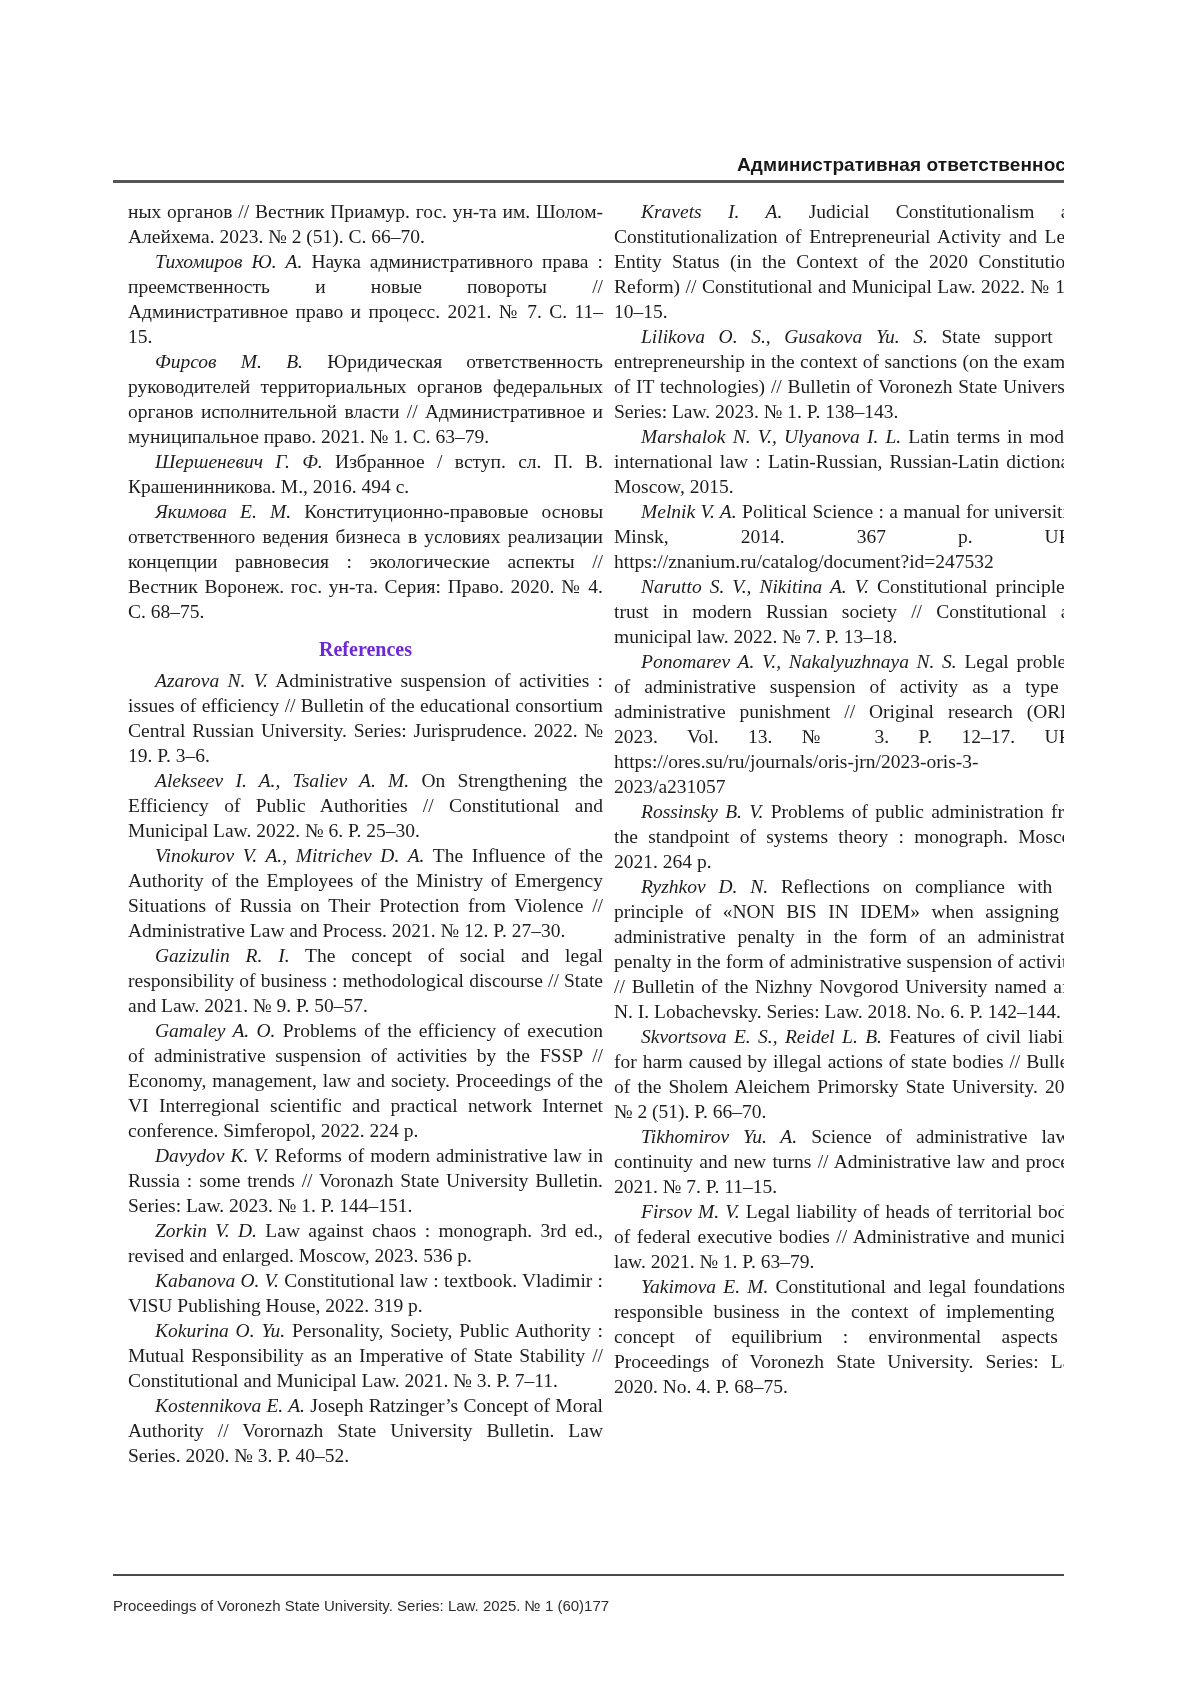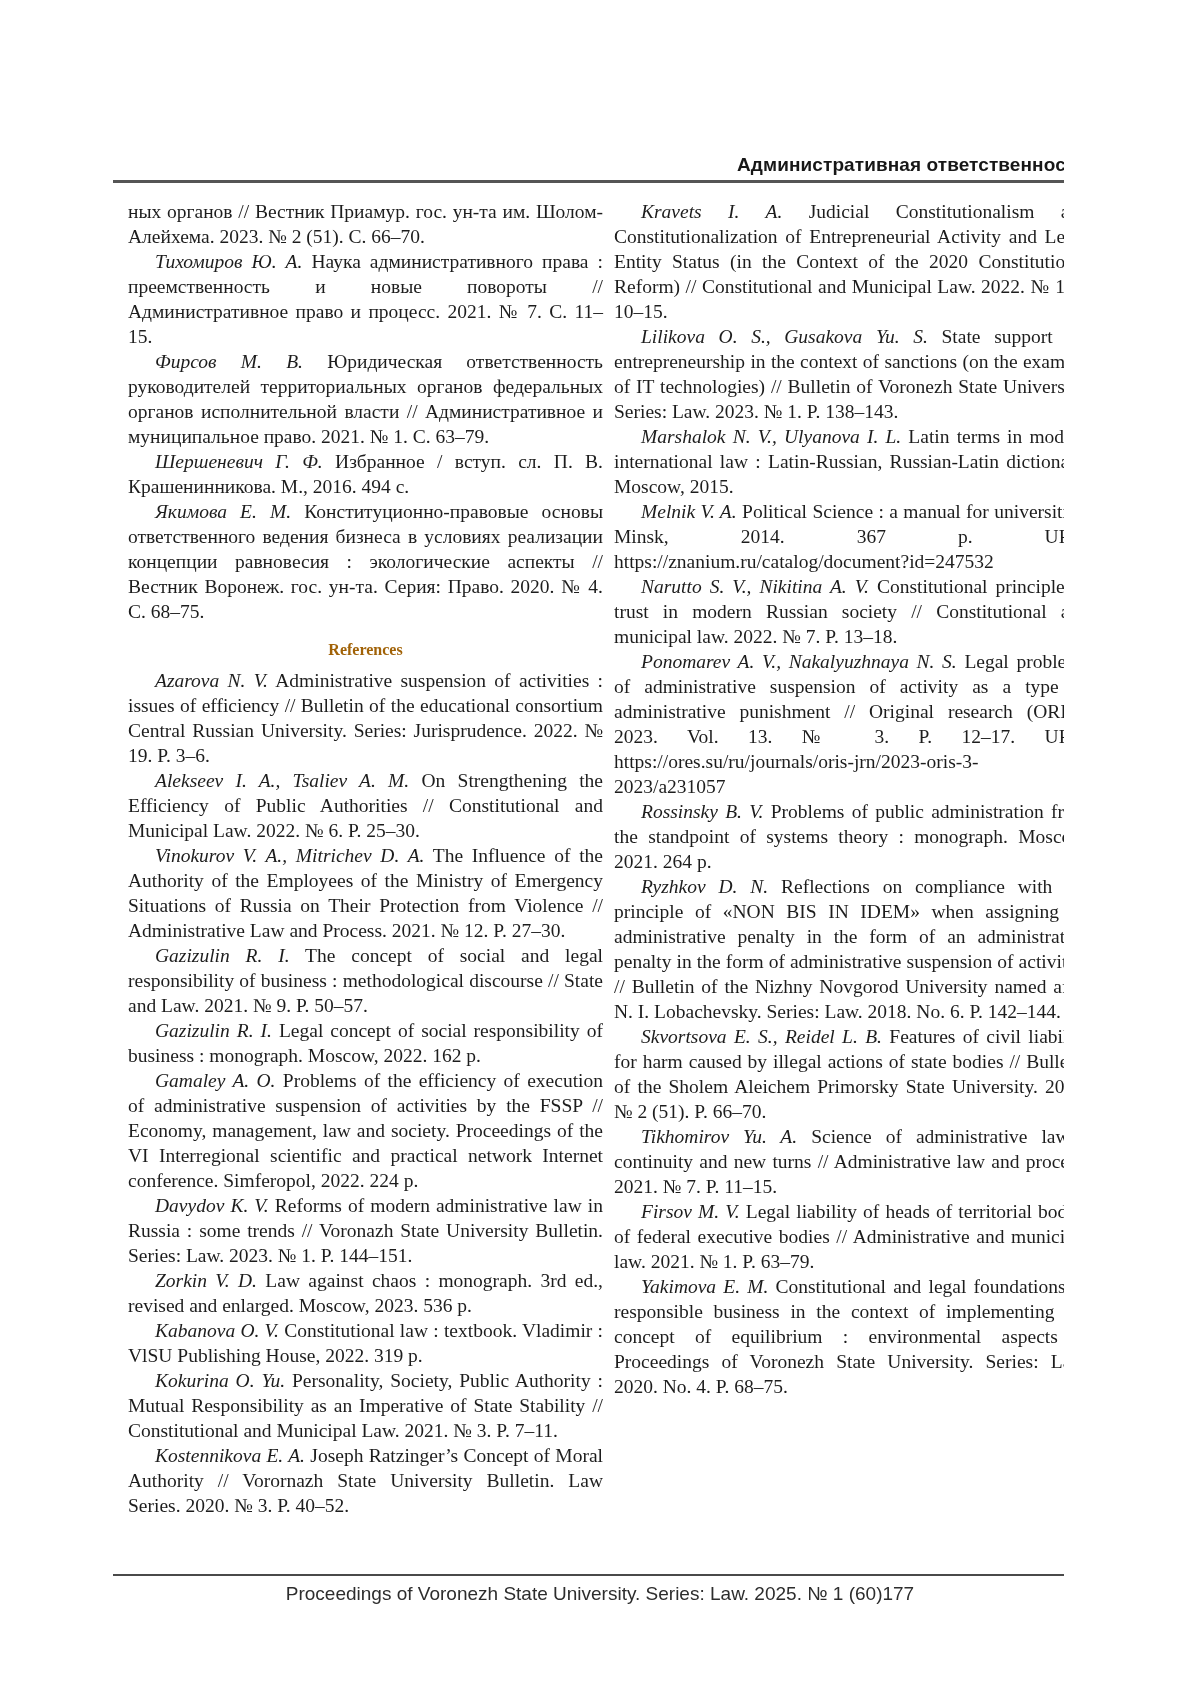--- a/index.html
+++ b/index.html
@@ -59,37 +59,37 @@
   }
   p.ref.no-indent {
     text-indent: 0;
   }
   p.ref em.authors {
     font-style: italic;
   }
   .refs-heading {
     margin: 13px 0 6px 0;
     text-align: center;
-    font-size: 16px;
+    font-size: 20px;
     line-height: 25px;
     font-weight: bold;
-    color: #a16207;
+    color: #6d28d9;
   }
   .footer {
     position: absolute;
     top: 1574px;
     left: 113px;
     width: 974px;
     border-top: 2px solid #4a4a4a;
-    padding-top: 7px;
+    padding-top: 21px;
     display: flex;
-    justify-content: center;
+    justify-content: flex-start;
     align-items: baseline;
     font-family: "Liberation Sans", "DejaVu Sans", sans-serif;
-    font-size: 19px;
+    font-size: 15px;
     color: #2d2d2d;
   }
 </style>
 </head>
 <body>
 
 <div class="page">
 
   <div class="running-head">
     <span>Административная ответственность</span>
@@ -118,21 +118,20 @@
       <div>
 
           <p class="ref"><em class="authors">Azarova N. V.</em> <span>Administrative suspension of activities : issues of efficiency // Bulletin of the educational consortium Central Russian University. Series: Jurisprudence. 2022. № 19. P. 3–6.</span></p>
 
           <p class="ref"><em class="authors">Alekseev I. A., Tsaliev A. M.</em> <span>On Strengthening the Efficiency of Public Authorities // Constitutional and Municipal Law. 2022. № 6. P. 25–30.</span></p>
 
           <p class="ref"><em class="authors">Vinokurov V. A., Mitrichev D. A.</em> <span>The Influence of the Authority of the Employees of the Ministry of Emergency Situations of Russia on Their Protection from Violence // Administrative Law and Process. 2021. № 12. P. 27–30.</span></p>
 
           <p class="ref"><em class="authors">Gazizulin R. I.</em> <span>The concept of social and legal responsibility of business : methodological discourse // State and Law. 2021. № 9. P. 50–57.</span></p>
 
-          <p class="ref"><em class="authors">Gazizulin R. I.</em> <span>Legal concept of social responsibility of business : monograph. Moscow, 2022. 162 p.</span></p>
 
           <p class="ref"><em class="authors">Gamaley A. O.</em> <span>Problems of the efficiency of execution of administrative suspension of activities by the FSSP // Economy, management, law and society. Proceedings of the VI Interregional scientific and practical network Internet conference. Simferopol, 2022. 224 p.</span></p>
 
           <p class="ref"><em class="authors">Davydov K. V.</em> <span>Reforms of modern administrative law in Russia : some trends // Voronazh State University Bulletin. Series: Law. 2023. № 1. P. 144–151.</span></p>
 
           <p class="ref"><em class="authors">Zorkin V. D.</em> <span>Law against chaos : monograph. 3rd ed., revised and enlarged. Moscow, 2023. 536 p.</span></p>
 
           <p class="ref"><em class="authors">Kabanova O. V.</em> <span>Constitutional law : textbook. Vladimir : VlSU Publishing House, 2022. 319 p.</span></p>
 
           <p class="ref"><em class="authors">Kokurina O. Yu.</em> <span>Personality, Society, Public Authority : Mutual Responsibility as an Imperative of State Stability // Constitutional and Municipal Law. 2021. № 3. P. 7–11.</span></p>

